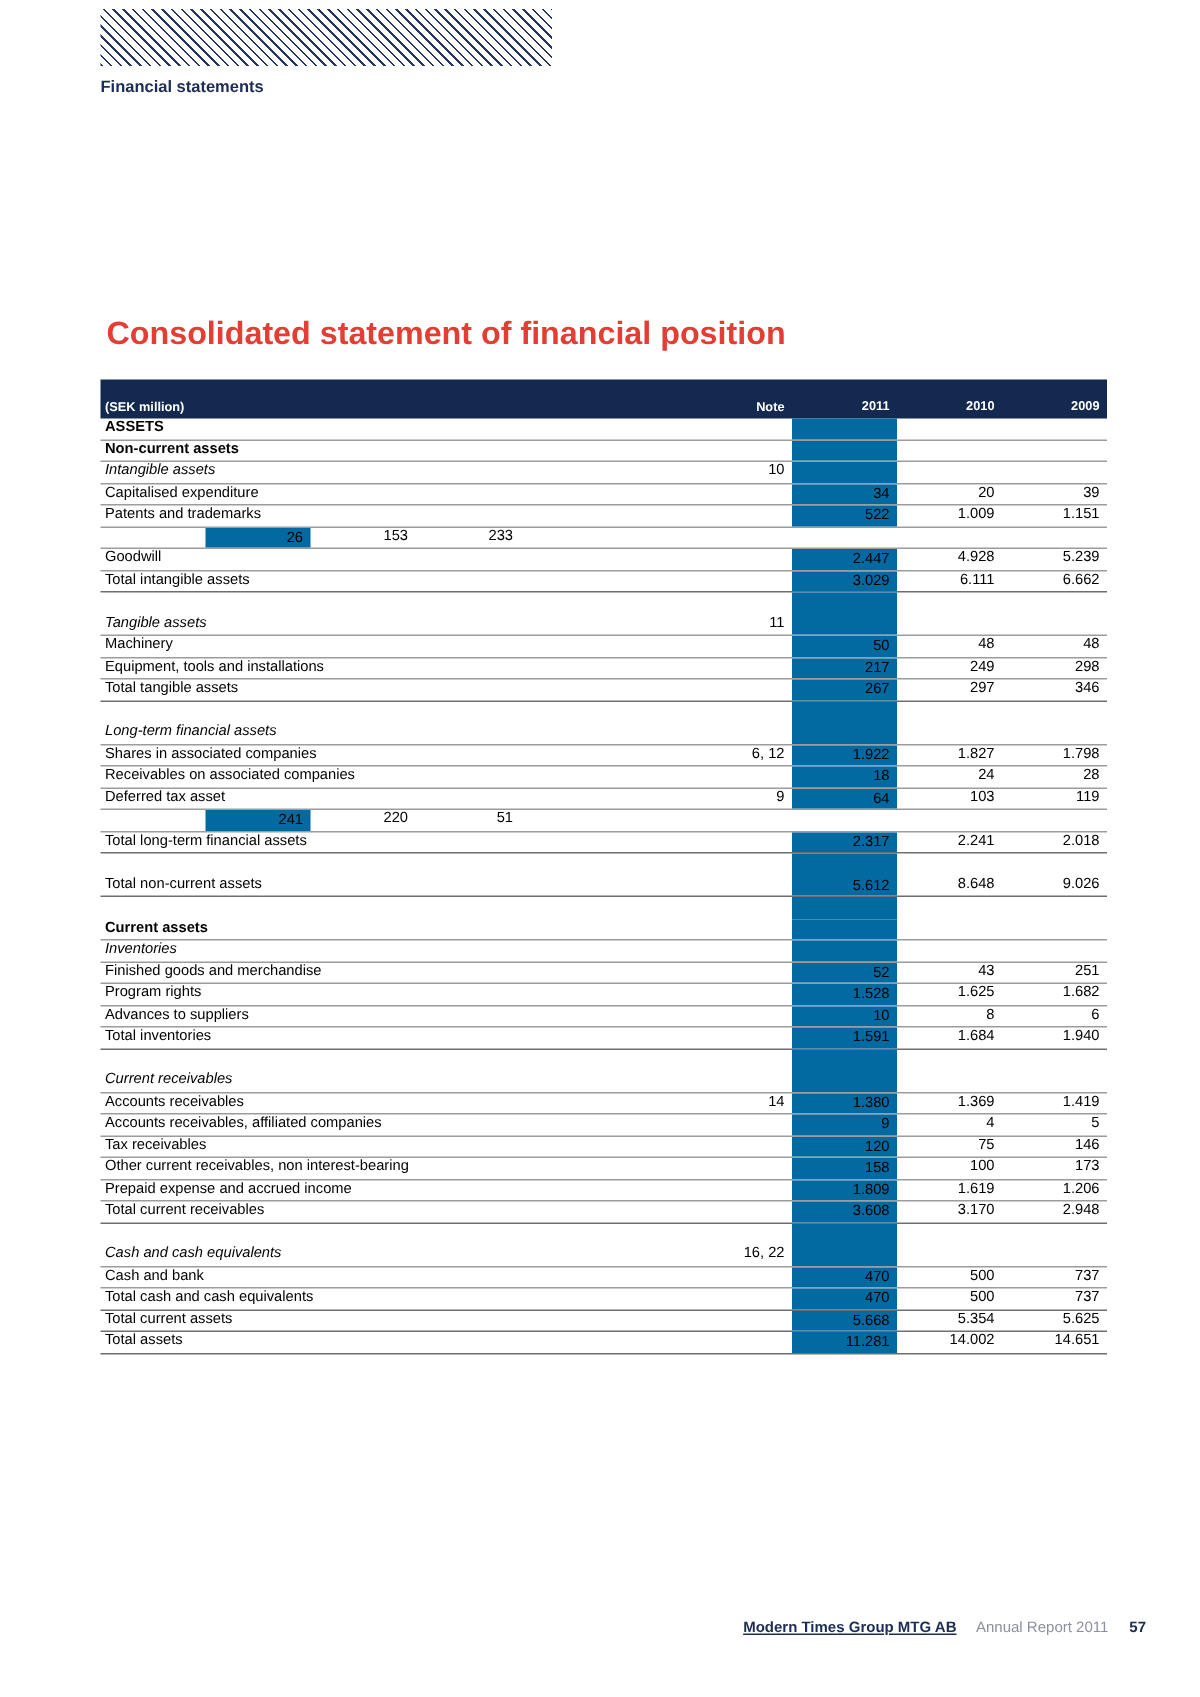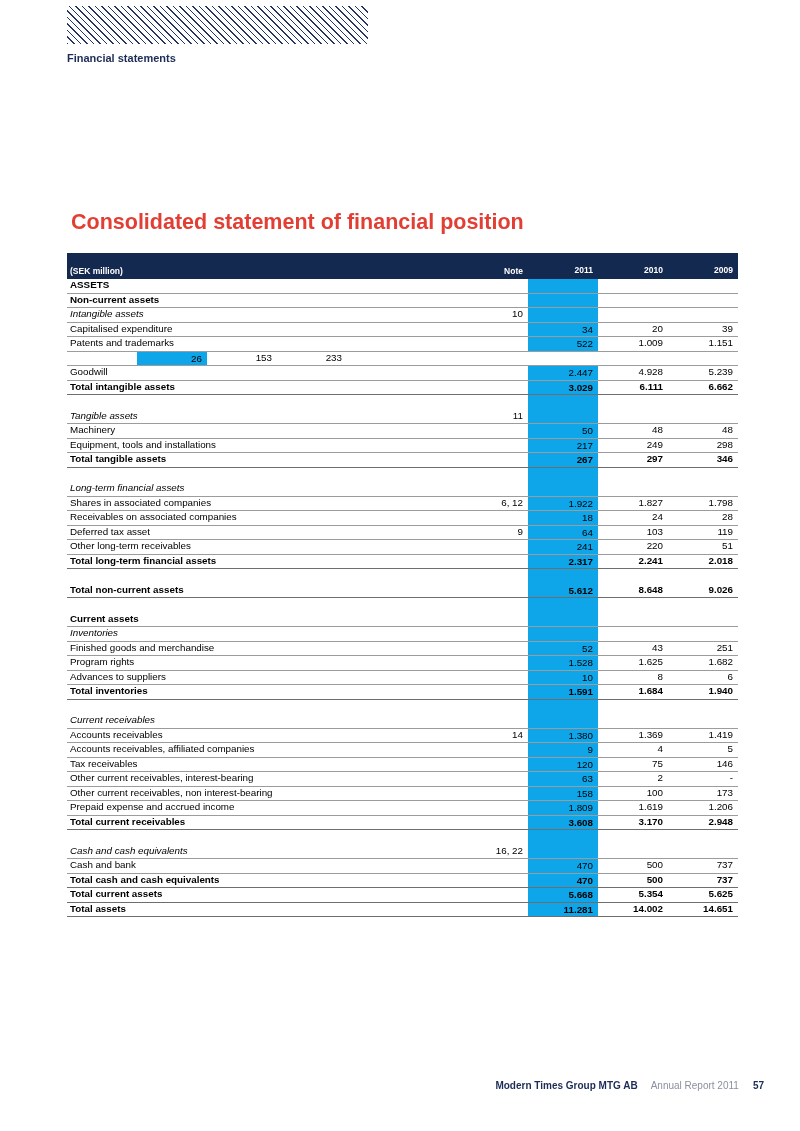--- a/index.html
+++ b/index.html
@@ -70,37 +70,37 @@
   .cell.note  { width: 70px; text-align: right; padding-right: 5px; }
   .cell.val   { width: 70px; text-align: right; padding-right: 5px; }
 
   .row {
     display: flex;
     height: 14.5px;
     font-size: 9.8px;
     border-bottom: 1px solid #9c9c9c;
     color: #000;
   }
-  .row .cell.v2011 { background: #0ea5e9; height: 100%; display: flex; align-items: center; justify-content: flex-end; padding-left: 16px; }
+  .row .cell.v2011 { background: #0369a1; height: 100%; display: flex; align-items: center; justify-content: flex-end; padding-left: 16px; }
   .row.spacer { border-bottom: none; }
   .row.section { font-weight: bold; }
   .row.subsection .cell.label { font-style: italic; }
-  .row.total { font-weight: bold; }
+  .row.total { font-weight: normal; }
   .row.total { border-bottom: 1px solid #6e6e6e; }
 
   .footer {
     position: absolute;
     top: 1080px;
     right: 36px;
     font-size: 10px;
     display: flex;
     align-items: baseline;
     white-space: nowrap;
   }
-  .footer .company { font-weight: bold; color: #1b2c55; }
+  .footer .company { font-weight: bold; color: #1b2c55; text-decoration: underline; }
   .footer .report  { color: #8b90a0; margin-left: 13px; }
   .footer .pageno  { font-weight: bold; color: #1b2c55; margin-left: 14px; }
 </style>
 </head>
 <body>
 
 <div class="page">
 
   <div class="hatch"></div>
 
@@ -245,21 +245,20 @@
           <div class="cell val">28</div>
         </div>
         <div class="row item">
           <div class="cell label">Deferred tax asset</div>
           <div class="cell note">9</div>
           <div class="cell val v2011">64</div>
           <div class="cell val">103</div>
           <div class="cell val">119</div>
         </div>
         <div class="row item">
-          <div class="cell label">Other long-term receivables</div>
           <div class="cell note"></div>
           <div class="cell val v2011">241</div>
           <div class="cell val">220</div>
           <div class="cell val">51</div>
         </div>
         <div class="row total">
           <div class="cell label">Total long-term financial assets</div>
           <div class="cell note"></div>
           <div class="cell val v2011">2.317</div>
           <div class="cell val">2.241</div>
@@ -357,27 +356,20 @@
           <div class="cell val">5</div>
         </div>
         <div class="row item">
           <div class="cell label">Tax receivables</div>
           <div class="cell note"></div>
           <div class="cell val v2011">120</div>
           <div class="cell val">75</div>
           <div class="cell val">146</div>
         </div>
         <div class="row item">
-          <div class="cell label">Other current receivables, interest-bearing</div>
-          <div class="cell note"></div>
-          <div class="cell val v2011">63</div>
-          <div class="cell val">2</div>
-          <div class="cell val">-</div>
-        </div>
-        <div class="row item">
           <div class="cell label">Other current receivables, non interest-bearing</div>
           <div class="cell note"></div>
           <div class="cell val v2011">158</div>
           <div class="cell val">100</div>
           <div class="cell val">173</div>
         </div>
         <div class="row item">
           <div class="cell label">Prepaid expense and accrued income</div>
           <div class="cell note"></div>
           <div class="cell val v2011">1.809</div>

